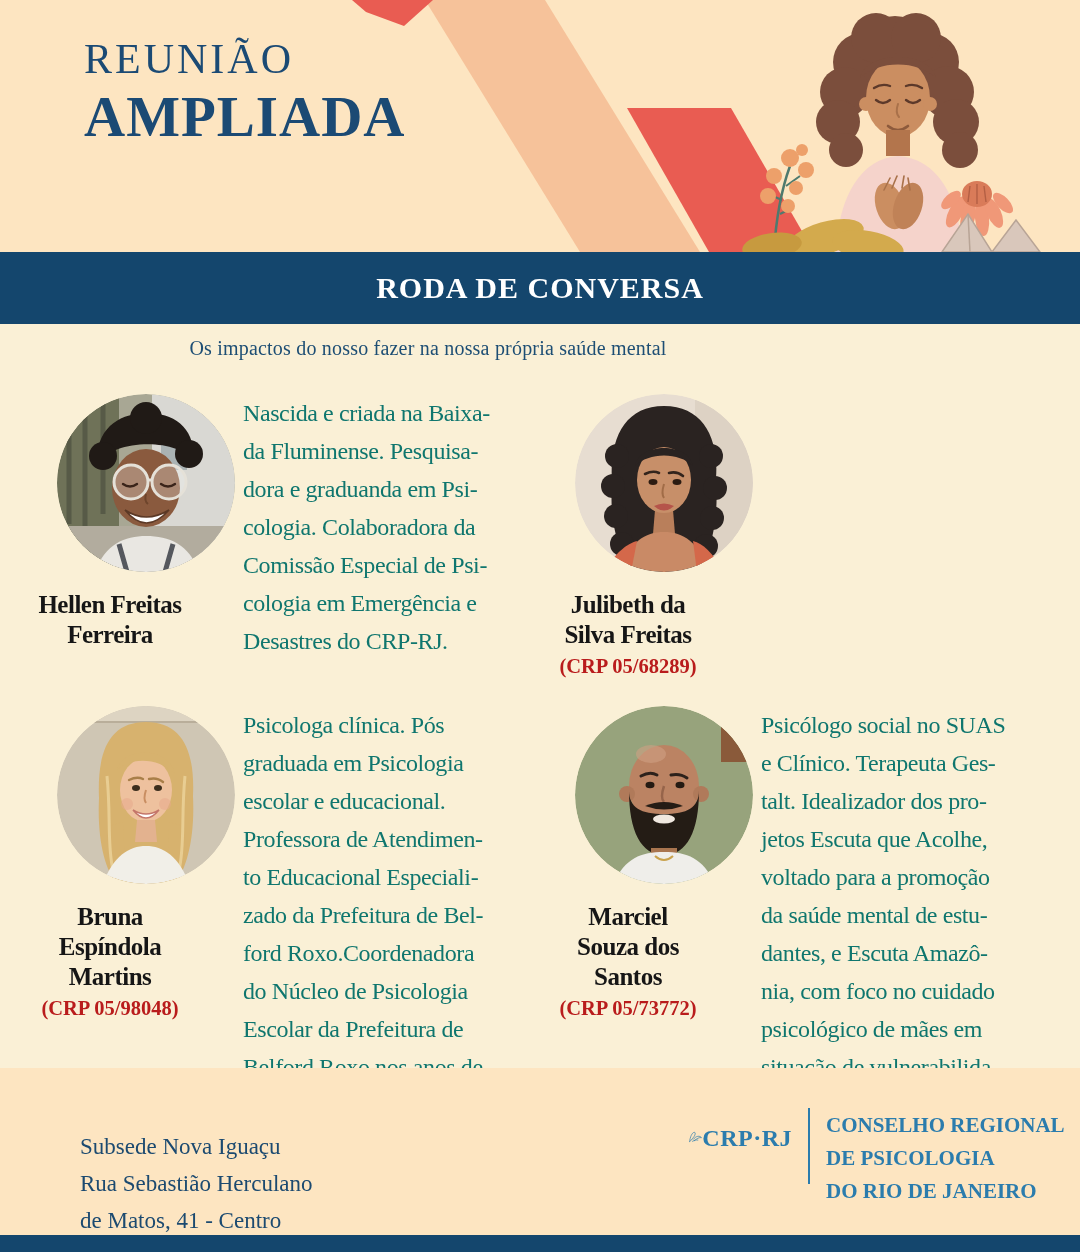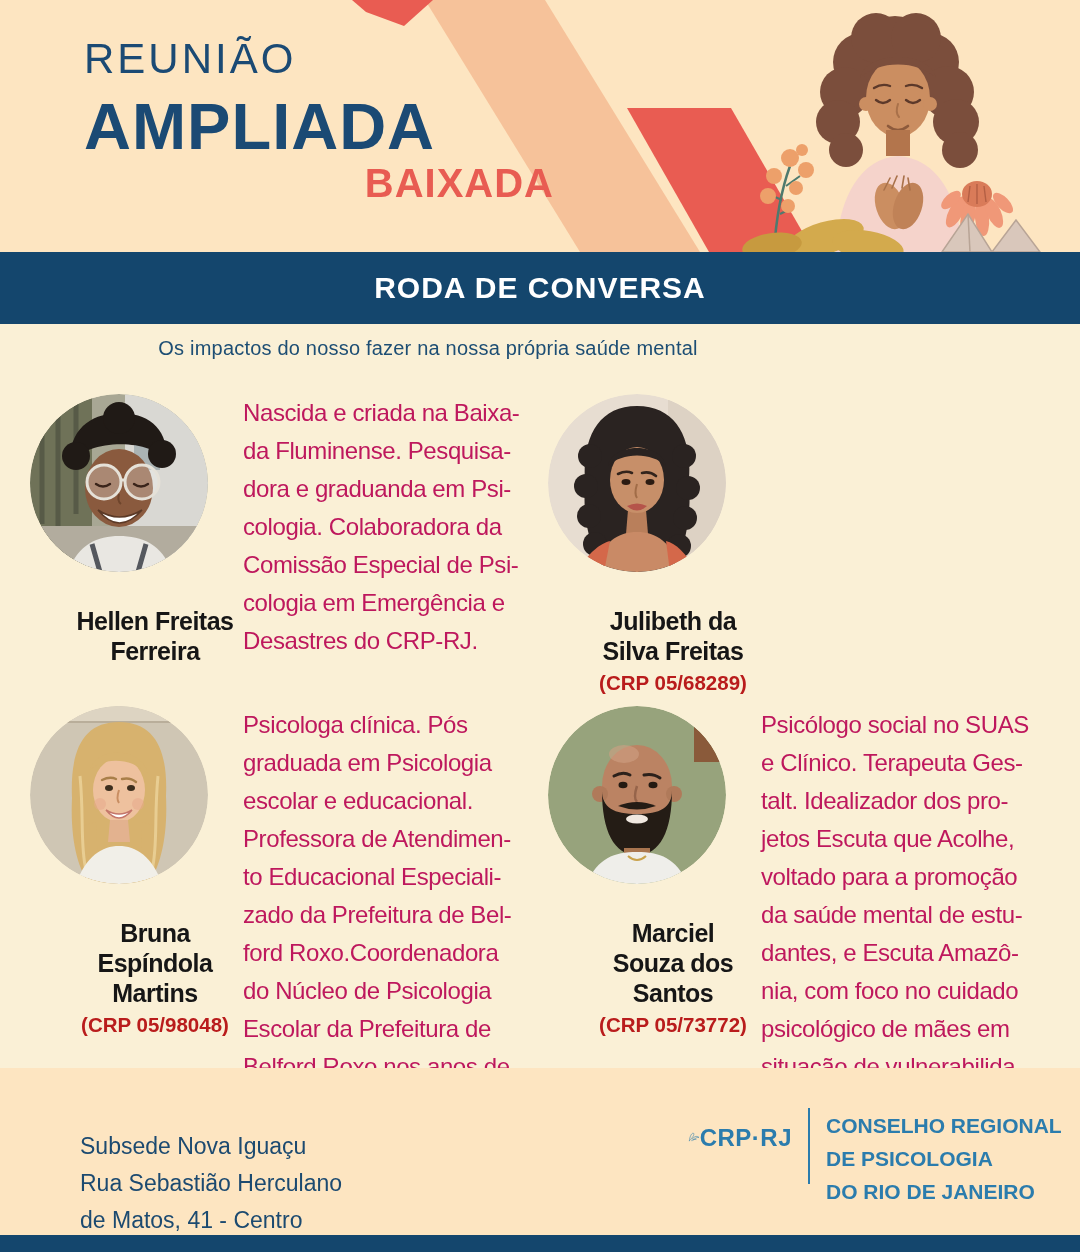--- a/index.html
+++ b/index.html
@@ -1,49 +1,49 @@
 <!DOCTYPE html>
 <html><head>
 <meta charset="utf-8">
 <style>
   html,body{margin:0;padding:0;background:#555;}
   .poster{
     position:relative;width:1080px;height:1252px;overflow:hidden;
-    font-family:Liberation Sans, sans-serif;background:#faf0d6;
+    font-family:Liberation Serif, serif;background:#faf0d6;
     margin:0 auto;
   }
   
   .banner{position:absolute;left:0;top:0;width:1080px;height:252px;background:#fde5c1;overflow:hidden;}
   .banner-shapes{position:absolute;left:0;top:0;}
   .title-block{position:absolute;left:84px;top:36px;width:470px;}
   .title-l1{font-size:42px;font-weight:400;letter-spacing:3px;color:#1b4a74;line-height:1.1;}
-  .title-l2{font-size:65px;font-weight:700;letter-spacing:1px;color:#1b4a74;line-height:1.0;margin-top:12px;}
+  .title-l2{font-size:57px;font-weight:700;letter-spacing:1px;color:#1b4a74;line-height:1.0;margin-top:6px;}
   .title-l3{font-size:40px;font-weight:700;letter-spacing:1px;color:#e85c52;line-height:1.05;text-align:right;margin-top:3px;}
   .illustration{position:absolute;left:730px;top:0;width:350px;height:252px;}
   
   .roda-bar{position:absolute;left:0;top:252px;width:1080px;height:72px;background:#14466d;
     display:flex;align-items:center;justify-content:center;}
   .roda-bar span{color:#ffffff;font-size:30px;font-weight:700;letter-spacing:1px;}
   
   .subtitle{position:absolute;left:0;top:312px;width:856px;height:72px;
     display:flex;align-items:center;justify-content:center;
     color:#1d4e74;font-size:20px;letter-spacing:.2px;}
   
   .card{position:absolute;display:flex;align-items:flex-start;width:520px;}
   .card.c1{left:30px;top:394px;}
   .card.c2{left:548px;top:394px;}
   .card.c3{left:30px;top:706px;}
   .card.c4{left:548px;top:706px;}
-  .photo-col{width:205px;flex:none;display:flex;flex-direction:column;align-items:flex-start;gap:16px;}
+  .photo-col{width:205px;flex:none;display:flex;flex-direction:column;align-items:flex-end;}
   .avatar{width:178px;height:178px;border-radius:50%;display:block;}
   .name-block{width:250px;margin-left:0;margin-top:18px;text-align:center;}
   .p-name{font-size:25px;font-weight:700;line-height:30px;letter-spacing:-.5px;color:#161616;white-space:pre-line;}
   .p-crp{font-size:20.5px;font-weight:700;line-height:27px;color:#b91c1c;margin-top:3px;}
   .p-bio{flex:1;padding-left:8px;padding-top:0;font-size:24px;line-height:38px;
-    letter-spacing:-.4px;color:#be185d;white-space:pre-wrap;}
+    letter-spacing:-.4px;color:#0f766e;white-space:pre-wrap;}
   
   .footer{position:absolute;left:0;top:1068px;width:1080px;height:167px;background:#fde5c1;}
   .address{position:absolute;left:80px;top:60px;color:#1c4a70;font-size:23px;line-height:37px;white-space:pre-line;}
   .logo-row{position:absolute;left:688px;top:40px;display:flex;align-items:flex-start;}
   .logo-col{width:104px;display:flex;flex-direction:row;align-items:center;}
   .logo-acronym{color:#2b7cad;font-size:24px;font-weight:700;letter-spacing:.5px;margin-top:2px;}
   .logo-divider{width:2px;height:76px;background:#2b7cad;margin:0 16px;}
   .logo-name{color:#2b7cad;font-size:21px;font-weight:700;line-height:33px;letter-spacing:0;white-space:pre-line;margin-top:1px;}
   .bottom-bar{position:absolute;left:0;top:1235px;width:1080px;height:17px;background:#14466d;}
 </style>
@@ -143,21 +143,20 @@
       <g fill="#d9c7bb" stroke="#b8a496" stroke-width="1.5">
         <path d="M212,252 L238,214 L262,252 Z"></path>
         <path d="M262,252 L286,220 L310,252 Z"></path>
         <path d="M238,214 L240,252" fill="none"></path>
       </g>
     </svg>
 
     <div class="title-block">
       <div class="title-l1">REUNIÃO</div>
       <div class="title-l2">AMPLIADA</div>
-      <div class="title-l3">BAIXADA</div>
     </div>
   </div>
 
   <div class="roda-bar">
     <span>RODA DE CONVERSA</span>
   </div>
 
   <div class="subtitle">Os impactos do nosso fazer na nossa própria saúde mental</div>
 
   <div class="card c1">

